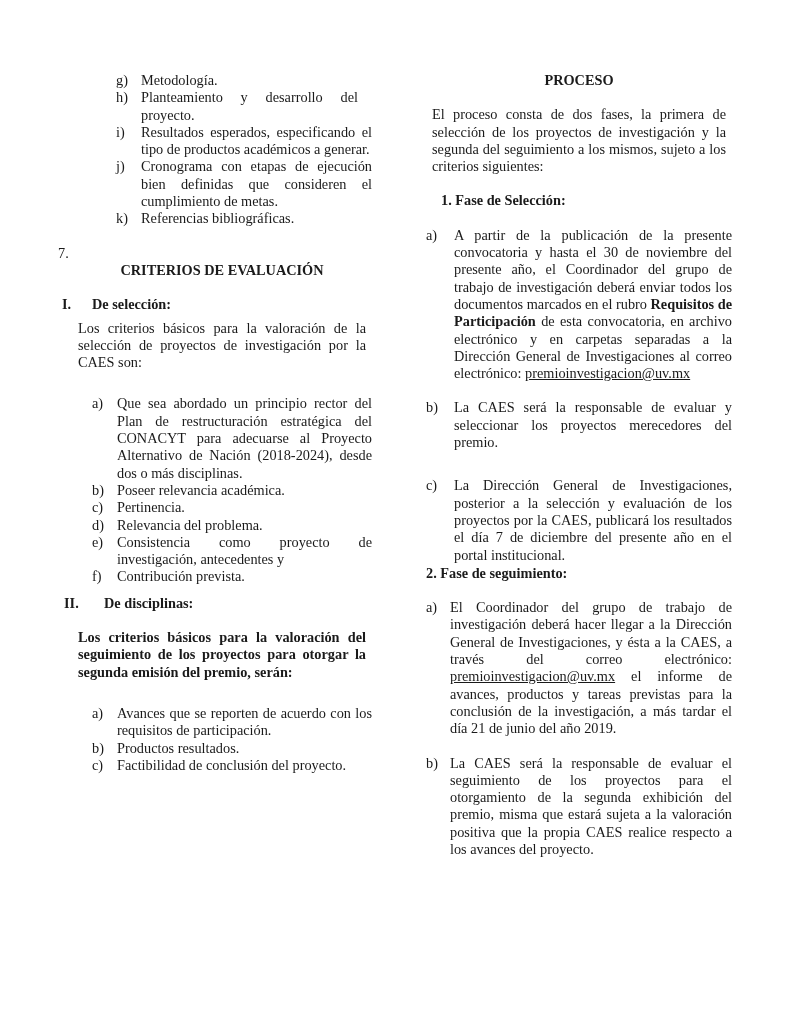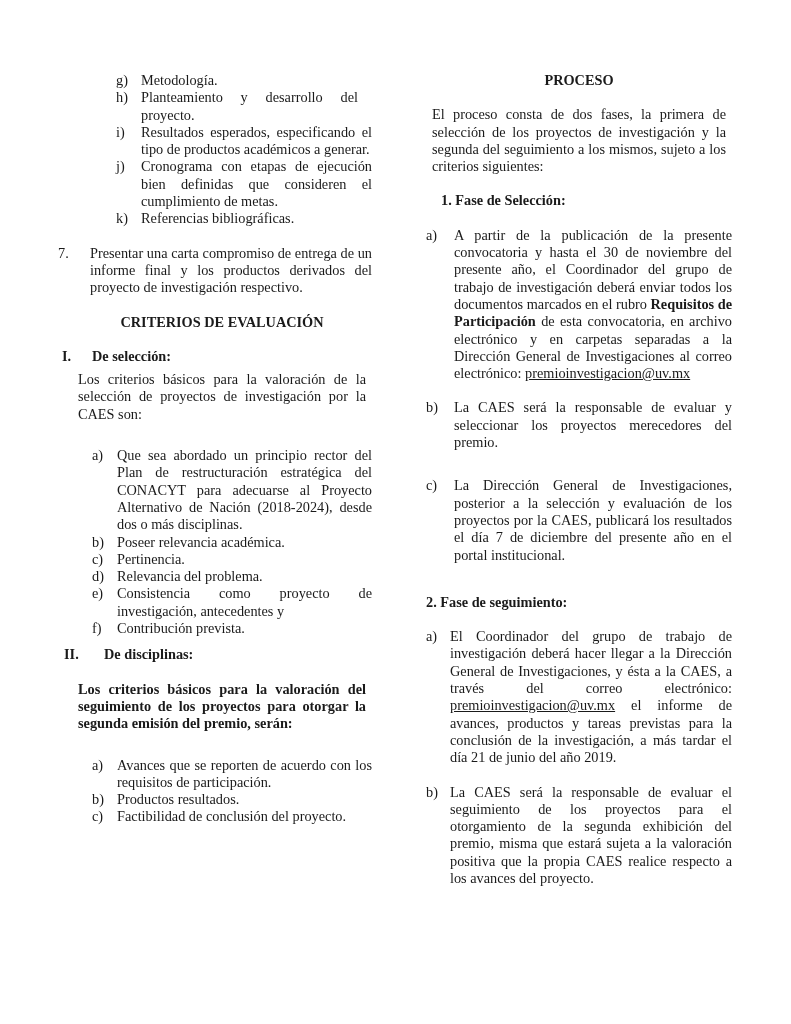--- a/index.html
+++ b/index.html
@@ -46,24 +46,23 @@
         <span class="tx">Cronograma con etapas de ejecución bien definidas que consideren el cumplimiento de metas.</span>
       </div>
     <div class="item">
         <span class="mk">k)</span>
         <span class="tx">Referencias bibliográficas.</span>
       </div>
   </div>
 
   <div class="item" style="margin-top:17px; margin-left:-14px;">
     <span class="mk" style="width:32px;">7.</span>
-    <span class="tx">Presentar una carta compromiso de entrega de un informe final y los productos derivados del proyecto de investigación respectivo.</span>
   </div>
 
-  <p class="center-h" style="margin-top:17px;">CRITERIOS DE EVALUACIÓN</p>
+  <p class="center-h" style="">CRITERIOS DE EVALUACIÓN</p>
 
   <div class="sec-h" style="margin-top:17px; margin-left:-10px;">
     <span class="num">I.</span>
     <span>De selección:</span>
   </div>
   <p>Los criterios básicos para la valoración de la selección de proyectos de investigación por la CAES son:</p>
 
   <div class="sub-list" style="margin-left:20px; margin-top:24px;">
     <div class="item">
         <span class="mk">a)</span>
@@ -127,21 +126,21 @@
   <div class="item" style="margin-top:17px;">
     <span class="mk" style="width:28px;">b)</span>
     <span class="tx">La CAES será la responsable de evaluar y seleccionar los proyectos merecedores del premio.</span>
   </div>
 
   <div class="item" style="margin-top:26px;">
     <span class="mk" style="width:28px;">c)</span>
     <span class="tx">La Dirección General de Investigaciones, posterior a la selección y evaluación de los proyectos por la CAES, publicará los resultados el día 7 de diciembre del presente año en el portal institucional.</span>
   </div>
 
-  <div class="b" style="margin-top:30px;">2. Fase de seguimiento:</div>
+  <div class="b" style="margin-top:1px;">2. Fase de seguimiento:</div>
 
   <div class="item" style="margin-top:17px;">
     <span class="mk" style="width:24px;">a)</span>
     <span class="tx"><span>El Coordinador del grupo de trabajo de investigación deberá hacer llegar a la Dirección General de Investigaciones, y ésta a la CAES, a través del correo electrónico: </span><span class="u">premioinvestigacion@uv.mx</span><span> el informe de avances, productos y tareas previstas para la conclusión de la investigación, a más tardar el día 21 de junio del año 2019.</span></span>
   </div>
 
   <div class="item" style="margin-top:17px;">
     <span class="mk" style="width:24px;">b)</span>
     <span class="tx">La CAES será la responsable de evaluar el seguimiento de los proyectos para el otorgamiento de la segunda exhibición del premio, misma que estará sujeta a la valoración positiva que la propia CAES realice respecto a los avances del proyecto.</span>
   </div>

